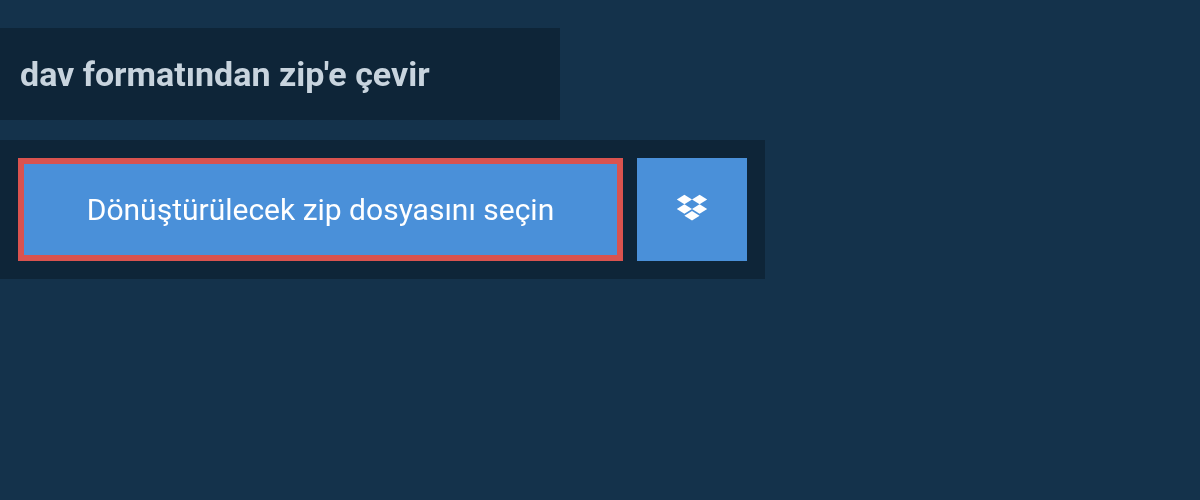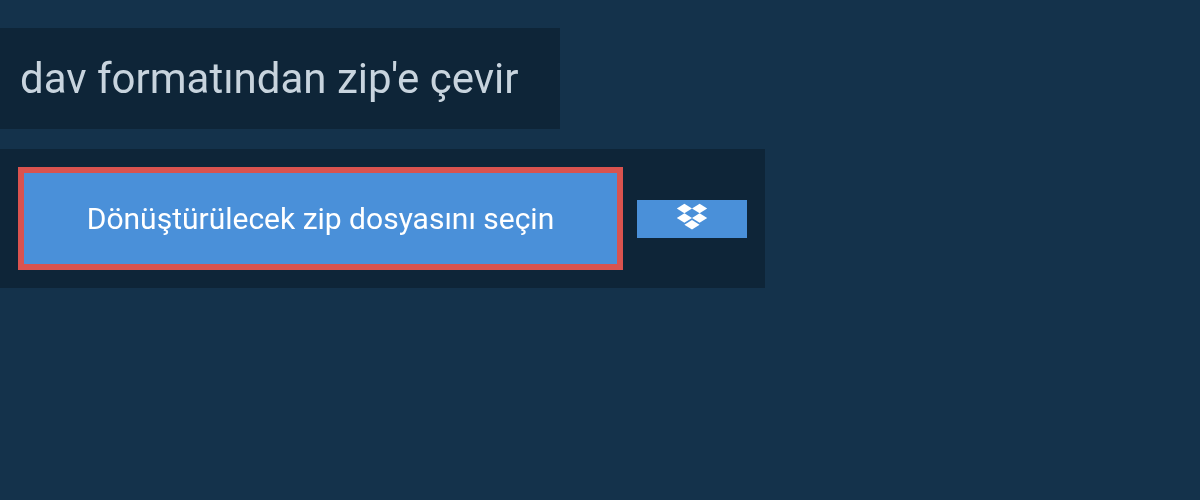--- a/index.html
+++ b/index.html
@@ -15,33 +15,32 @@
       overflow: hidden;
     }
     .header-bar {
       background: #0e2538;
       padding: 26px 20px;
       width: 560px;
       margin-top: 28px;
     }
     .header-text {
       color: #c8d4de;
-      font-size: 42px;
-      font-weight: 400;
+      font-size: 34px;
+      font-weight: 700;
     }
     .file-selector-section {
       background: #0e2538;
       padding: 18px;
       margin-top: 20px;
       width: 765px;
     }
     .file-selector-row {
       display: flex;
       gap: 14px;
-      align-items: center;
     }
     .select-file-button {
       background: #4a90d9;
       border: 6px solid #d9534f;
       color: #ffffff;
       font-size: 30px;
       font-weight: 400;
       padding: 28px 36px;
       flex: 1;
       cursor: pointer;

